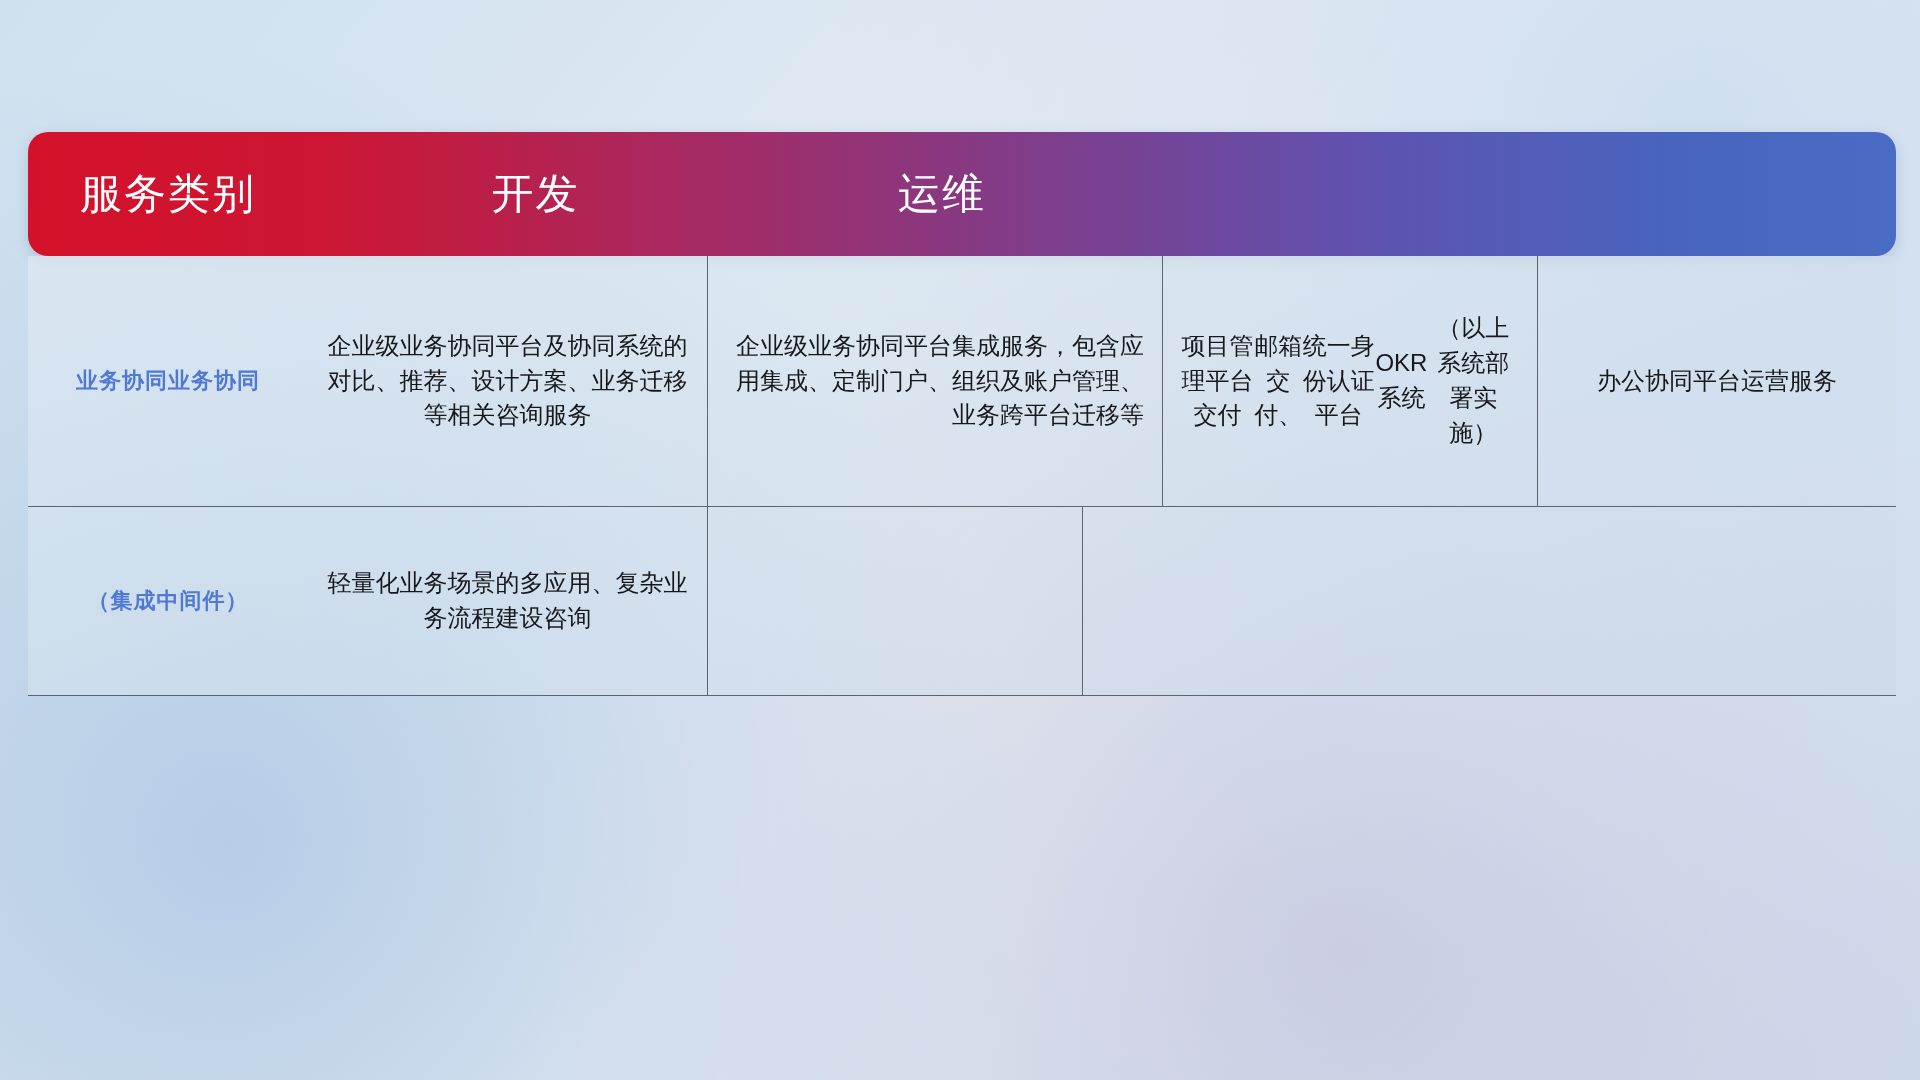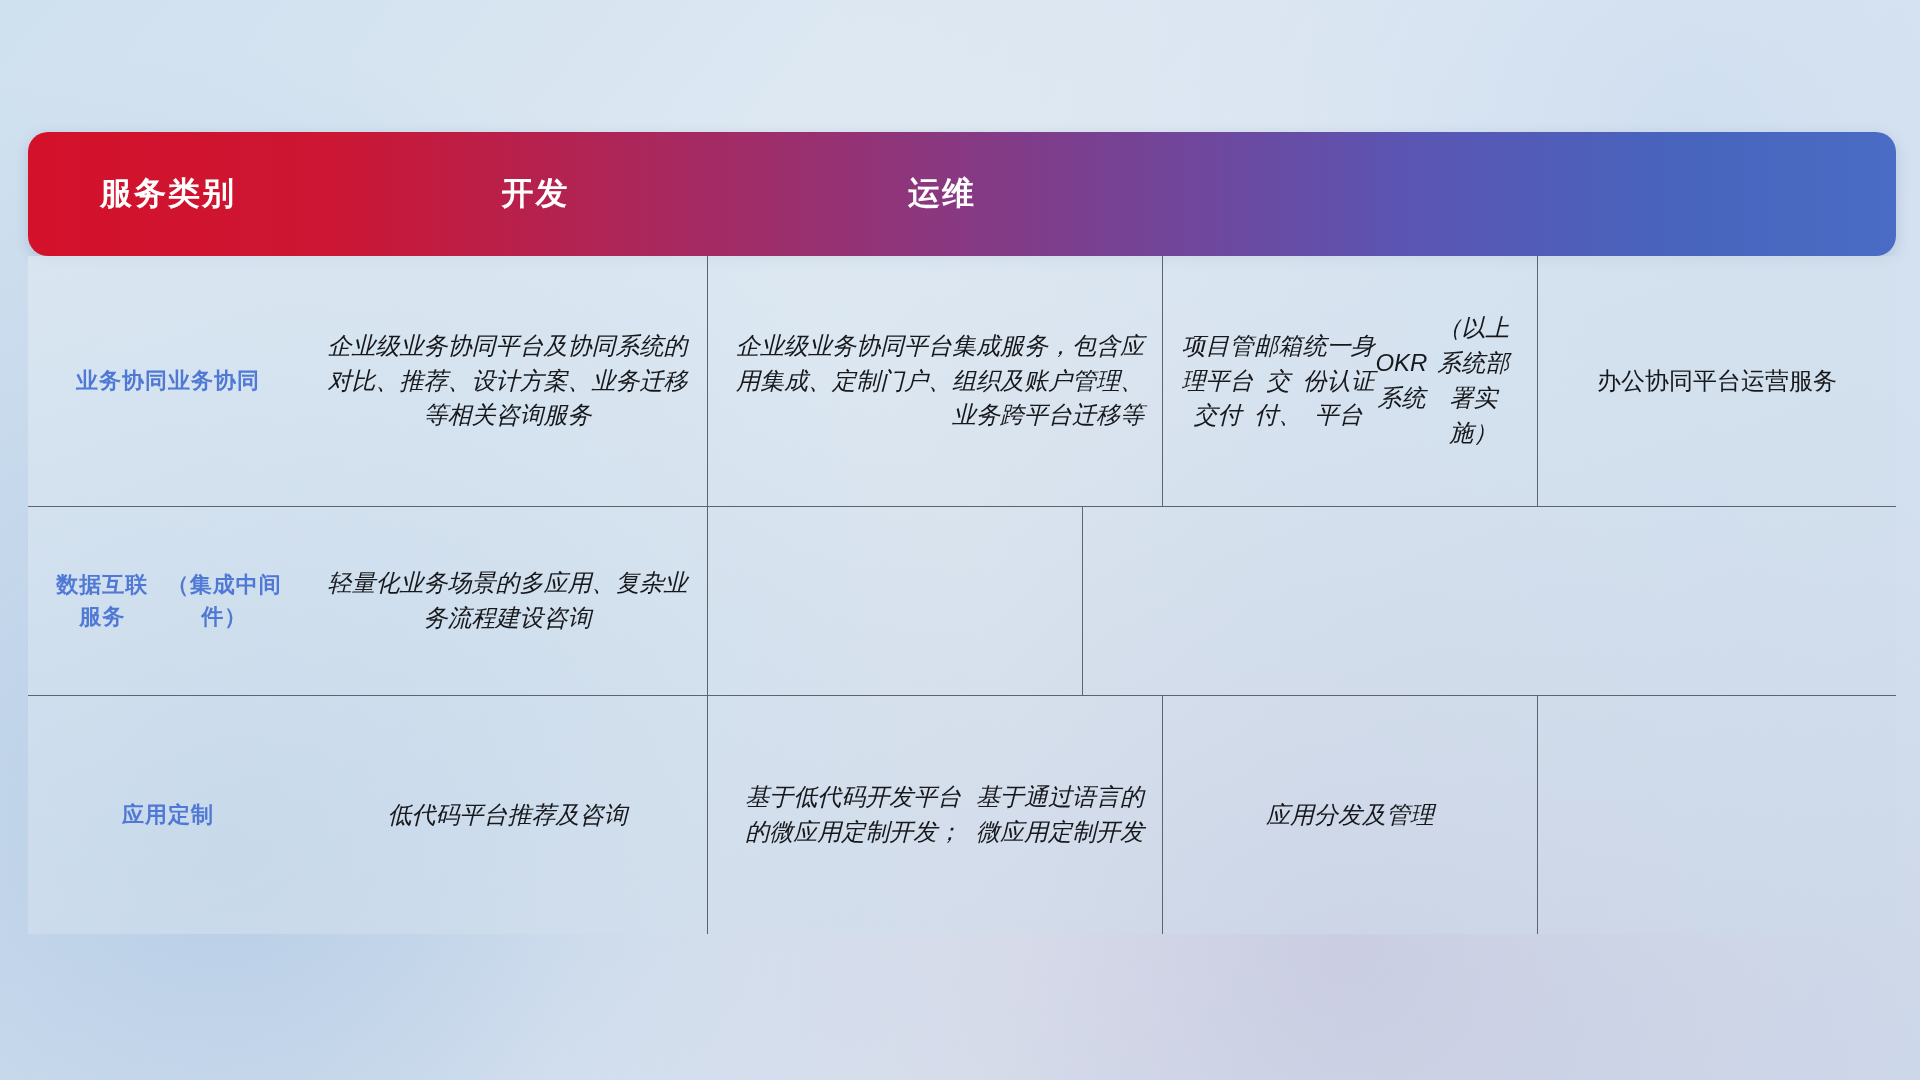--- a/index.html
+++ b/index.html
@@ -40,22 +40,22 @@
     background: linear-gradient(90deg, #d4112b 0%, #cc1633 16%, #a52a63 36%, #7b3f8f 56%, #5b55b3 74%, #4864bd 88%, #4a6cc4 100%);
     box-shadow: 0 4px 14px rgba(60,70,120,0.18);
     overflow: hidden;
   }
 
   .header-cell {
     display: flex;
     align-items: center;
     justify-content: center;
     color: #ffffff;
-    font-size: 32px;
-    font-weight: bold;
+    font-size: 42px;
+    font-weight: normal;
     letter-spacing: 2px;
   }
 
   
   .table-body {
     background: linear-gradient(160deg, rgba(222,233,243,0.72) 0%, rgba(212,226,238,0.6) 45%, rgba(204,216,232,0.55) 100%);
   }
 
   .row {
     display: flex;
@@ -72,21 +72,20 @@
     justify-content: center;
     text-align: center;
     padding: 14px 18px;
     font-size: 24px;
     line-height: 1.45;
     color: #16181c;
   }
 
   .cell-div {
     border-right: 1px solid #5d646c;
-    font-style: italic;
   }
 
   .cat-cell {
     color: #4f79d4;
     font-weight: bold;
     font-size: 22px;
     letter-spacing: 1px;
     line-height: 1.45;
     border-right: none;
   }
@@ -131,34 +130,23 @@
             <span class="nl">邮箱交付、</span>
             <span class="nl">统一身份认证平台</span>
             <span class="nl">OKR系统</span>
             <span class="nl">（以上系统部署实施）</span>
           </div>
         <div class="cell c4">办公协同平台运营服务</div>
       </div>
 
       <div class="row row-sep r1">
         <div class="cell cat-cell c0">
-            <span class="nl">数据互联服务</span>
             <span class="nl">（集成中间件）</span>
           </div>
         <div class="cell cell-div c1">轻量化业务场景的多应用、复杂业务流程建设咨询</div>
         <div class="cell cell-div c3"></div>
         <div class="cell c4"></div>
       </div>
 
-      <div class="row r2">
-        <div class="cell cat-cell c0">应用定制</div>
-        <div class="cell cell-div c1">低代码平台推荐及咨询</div>
-        <div class="cell cell-div c2">
-            <span class="nl">基于低代码开发平台的微应用定制开发；</span>
-            <span class="nl">基于通过语言的微应用定制开发</span>
-          </div>
-        <div class="cell cell-div c3">应用分发及管理</div>
-        <div class="cell c4"></div>
-      </div>
 
     </div>
   </div>
 </div>
 
 </body></html>

